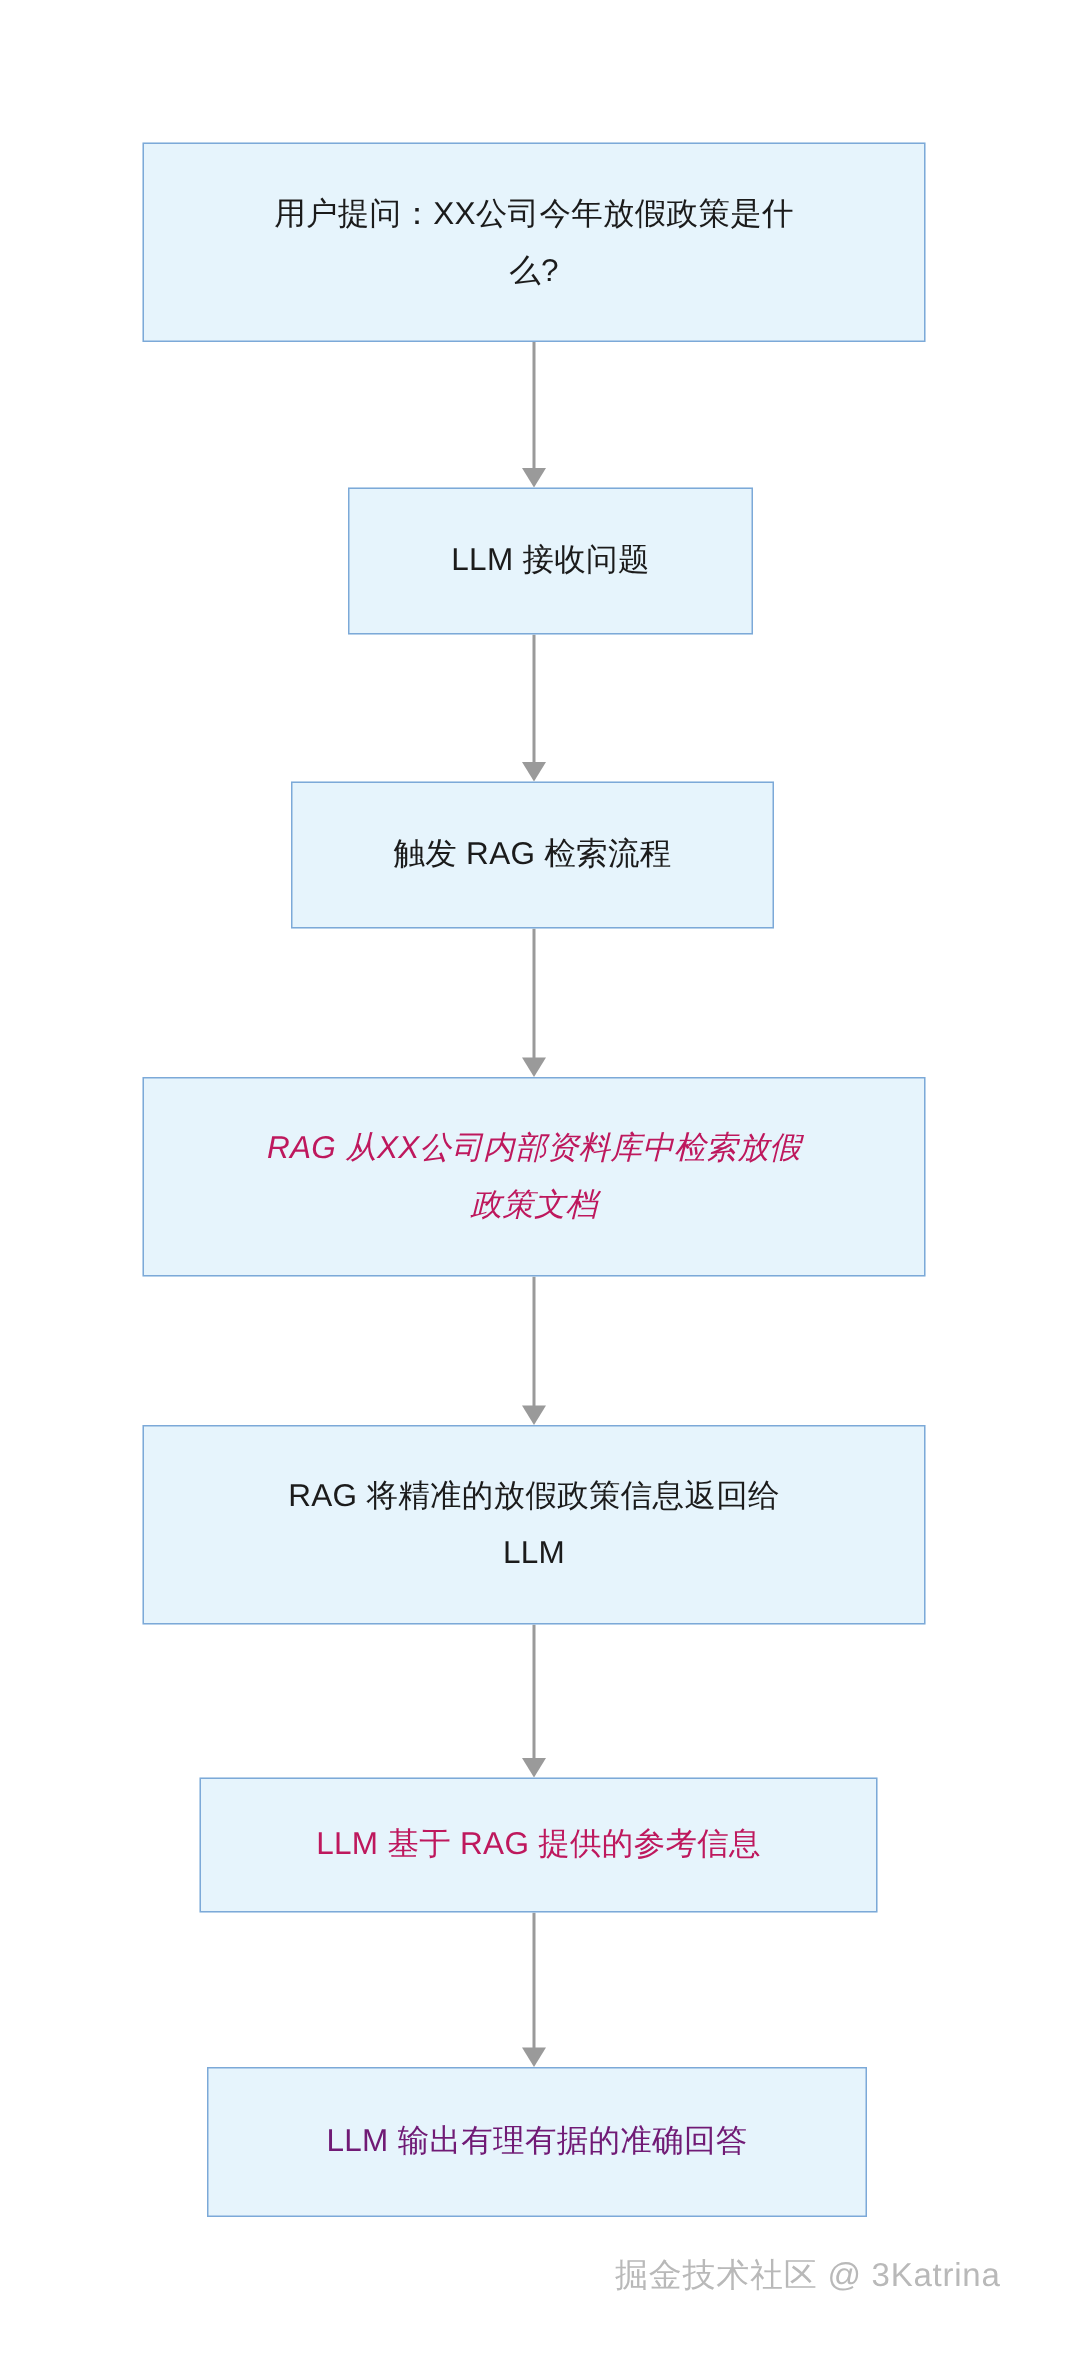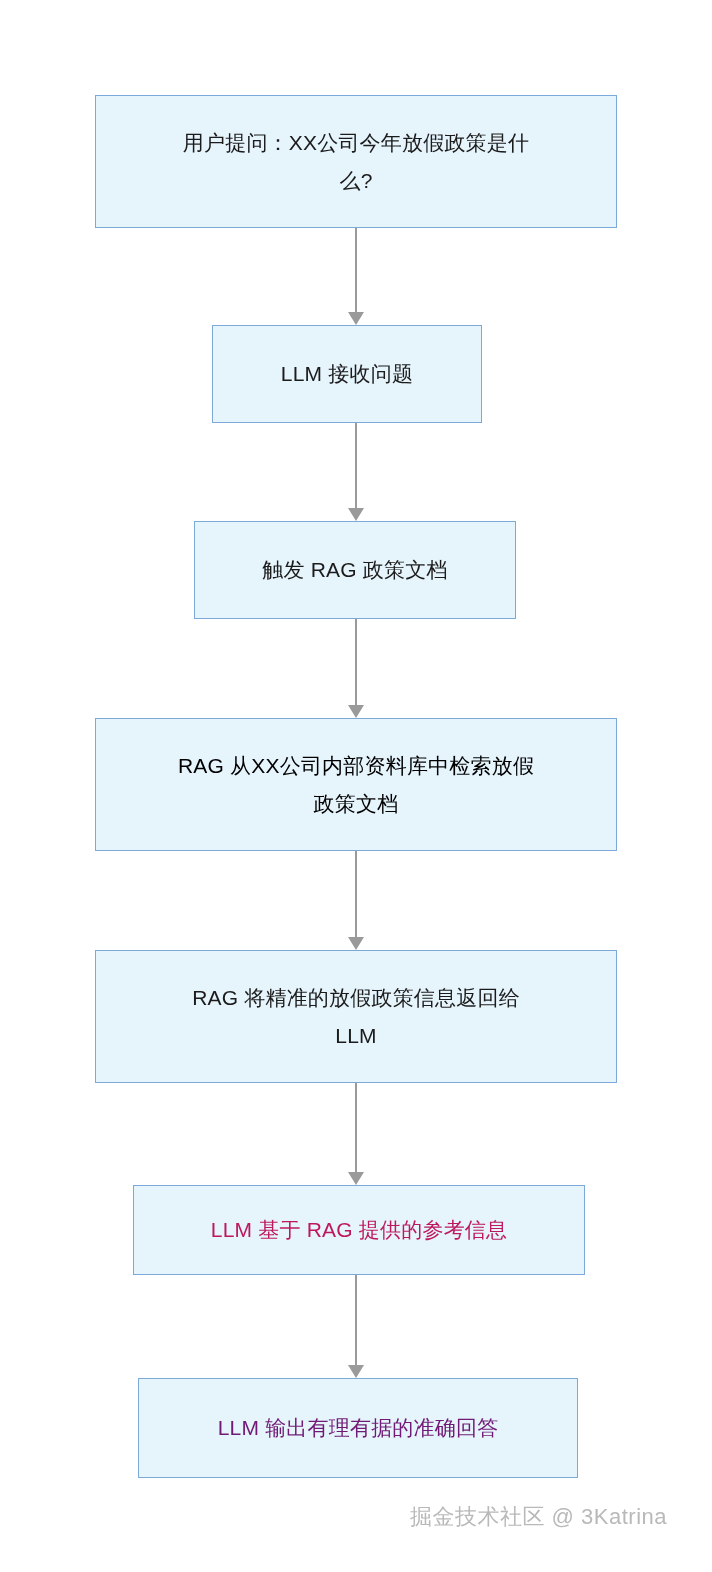--- a/index.html
+++ b/index.html
@@ -94,28 +94,28 @@
       <div class="head" style="top: 89px; border-top-color: rgb(154, 154, 154);"></div>
     </div>
     <div class="connector" style="left: 344px; top: 1275px; height: 103px;">
       <div class="stem" style="height: 91px; background: rgb(154, 154, 154);"></div>
       <div class="head" style="top: 90px; border-top-color: rgb(154, 154, 154);"></div>
     </div>
     <div class="node" style="left: 95px; top: 95px; width: 522px; height: 133px; background: rgb(230, 244, 252); border-color: rgb(124, 169, 216);">
       <div class="node-label" style="color: rgb(27, 27, 27);">用户提问：XX公司今年放假政策是什
 么?</div>
     </div>
-    <div class="node" style="left: 212px; top: 325px; width: 270px; height: 98px; background: rgb(230, 244, 252); border-color: rgb(124, 169, 216);">
+    <div class="node" style="left: 232px; top: 325px; width: 270px; height: 98px; background: rgb(230, 244, 252); border-color: rgb(124, 169, 216);">
       <div class="node-label" style="color: rgb(27, 27, 27);">LLM 接收问题</div>
     </div>
     <div class="node" style="left: 194px; top: 521px; width: 322px; height: 98px; background: rgb(230, 244, 252); border-color: rgb(124, 169, 216);">
-      <div class="node-label" style="color: rgb(27, 27, 27);">触发 RAG 政策文档</div>
+      <div class="node-label" style="color: rgb(27, 27, 27);">触发 RAG 检索流程</div>
     </div>
     <div class="node" style="left: 95px; top: 718px; width: 522px; height: 133px; background: rgb(230, 244, 252); border-color: rgb(124, 169, 216);">
-      <div class="node-label" style="color: #000000;">RAG 从XX公司内部资料库中检索放假
+      <div class="node-label" style="color: #be185d; font-style: italic;">RAG 从XX公司内部资料库中检索放假
 政策文档</div>
     </div>
     <div class="node" style="left: 95px; top: 950px; width: 522px; height: 133px; background: rgb(230, 244, 252); border-color: rgb(124, 169, 216);">
       <div class="node-label" style="color: rgb(27, 27, 27);">RAG 将精准的放假政策信息返回给
 LLM</div>
     </div>
     <div class="node" style="left: 133px; top: 1185px; width: 452px; height: 90px; background: rgb(230, 244, 252); border-color: rgb(124, 169, 216);">
       <div class="node-label" style="color: #be185d;">LLM 基于 RAG 提供的参考信息</div>
     </div>
     <div class="node" style="left: 138px; top: 1378px; width: 440px; height: 100px; background: rgb(230, 244, 252); border-color: rgb(124, 169, 216);">

